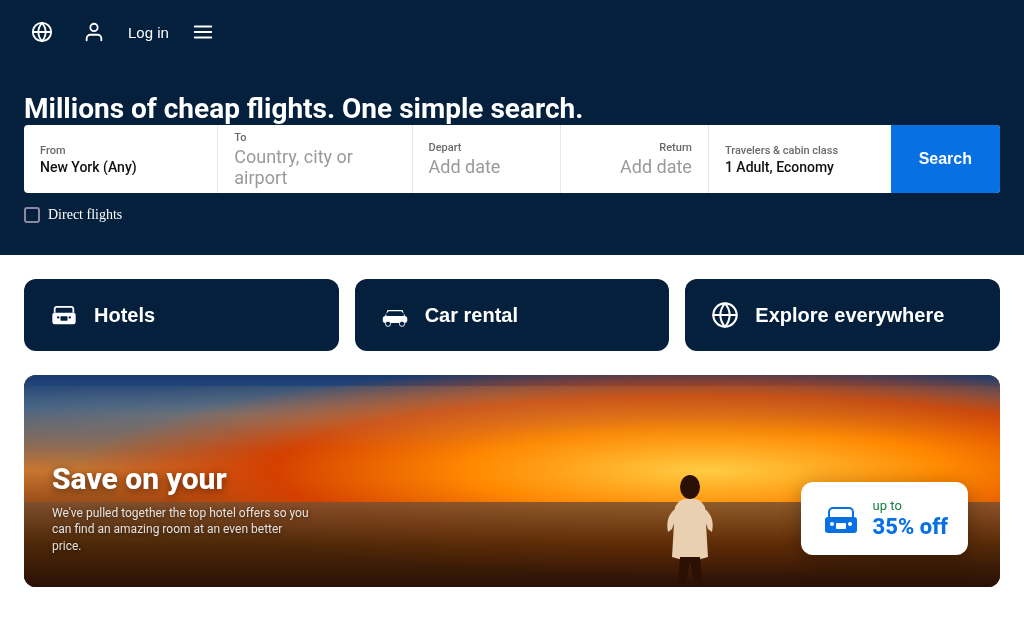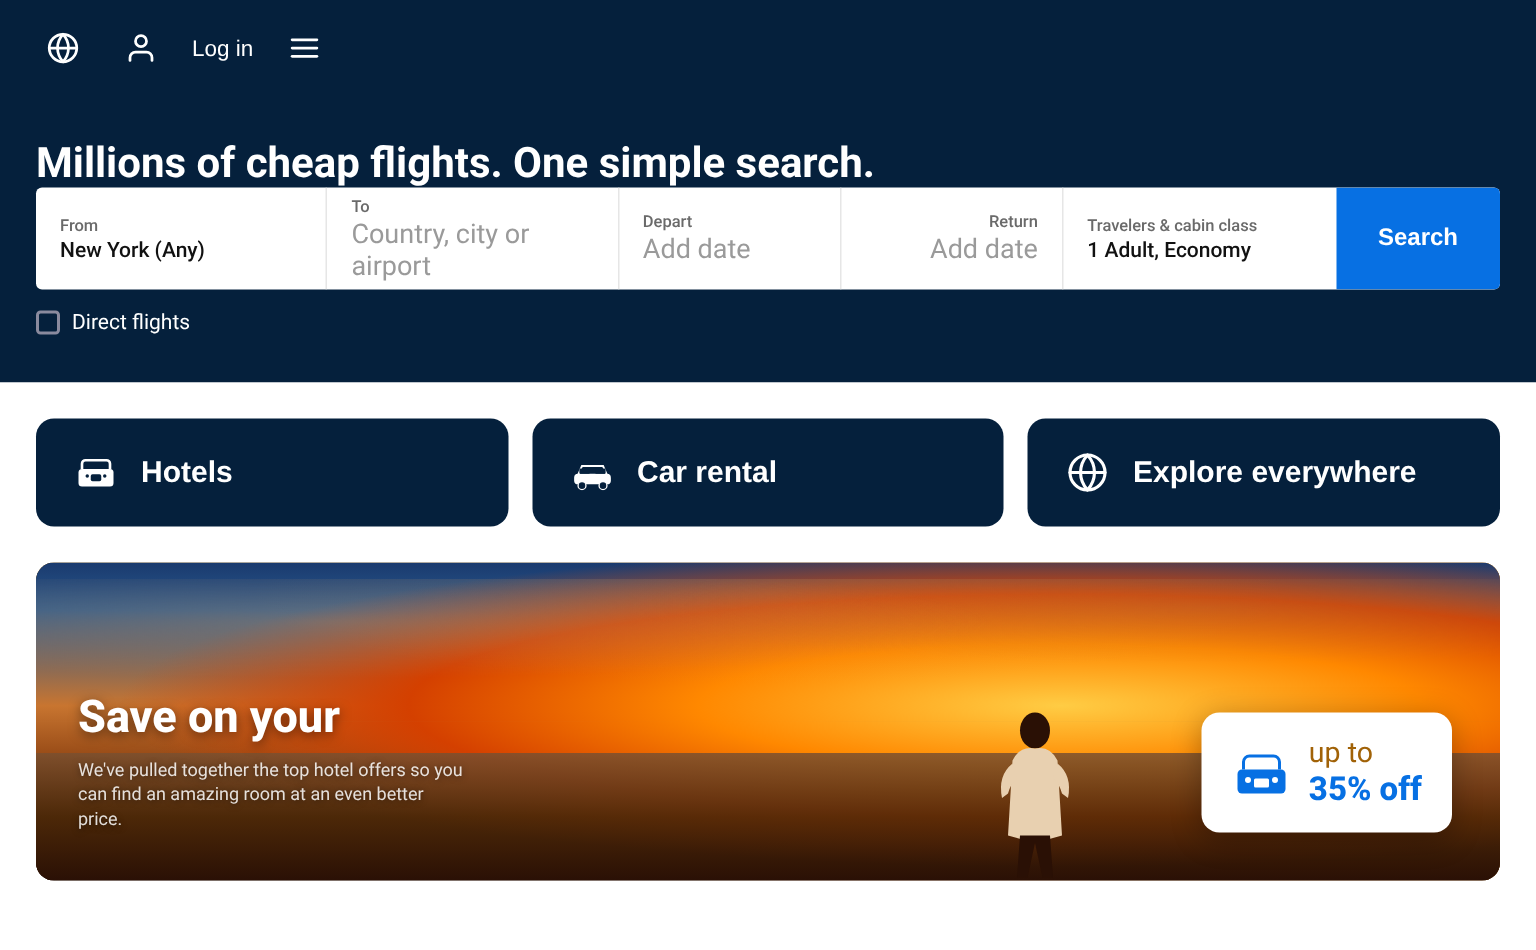--- a/index.html
+++ b/index.html
@@ -119,20 +119,21 @@
       padding: 0 28px;
       flex-shrink: 0;
     }
 
     
     .direct-flights {
       display: flex;
       align-items: center;
       gap: 8px;
       margin-top: 14px;
+      font-family: Liberation Serif, serif;
     }
     .checkbox {
       width: 16px;
       height: 16px;
       border: 2px solid #8a8a9e;
       background: transparent;
       border-radius: 3px;
       cursor: pointer;
       flex-shrink: 0;
     }
@@ -266,22 +267,22 @@
       align-items: center;
       gap: 12px;
       box-shadow: 0 4px 20px rgba(0,0,0,0.3);
     }
     .hotel-discount-icon {
       width: 40px;
       height: 40px;
       color: #0770e3;
     }
     .hotel-discount-text {
-      font-size: 19px;
-      color: #a16207;
+      font-size: 13px;
+      color: #15803d;
       line-height: 1.2;
     }
     .hotel-discount-percent {
       font-size: 22px;
       font-weight: 800;
       color: #0770e3;
     }
 
     
     .person-silhouette {

